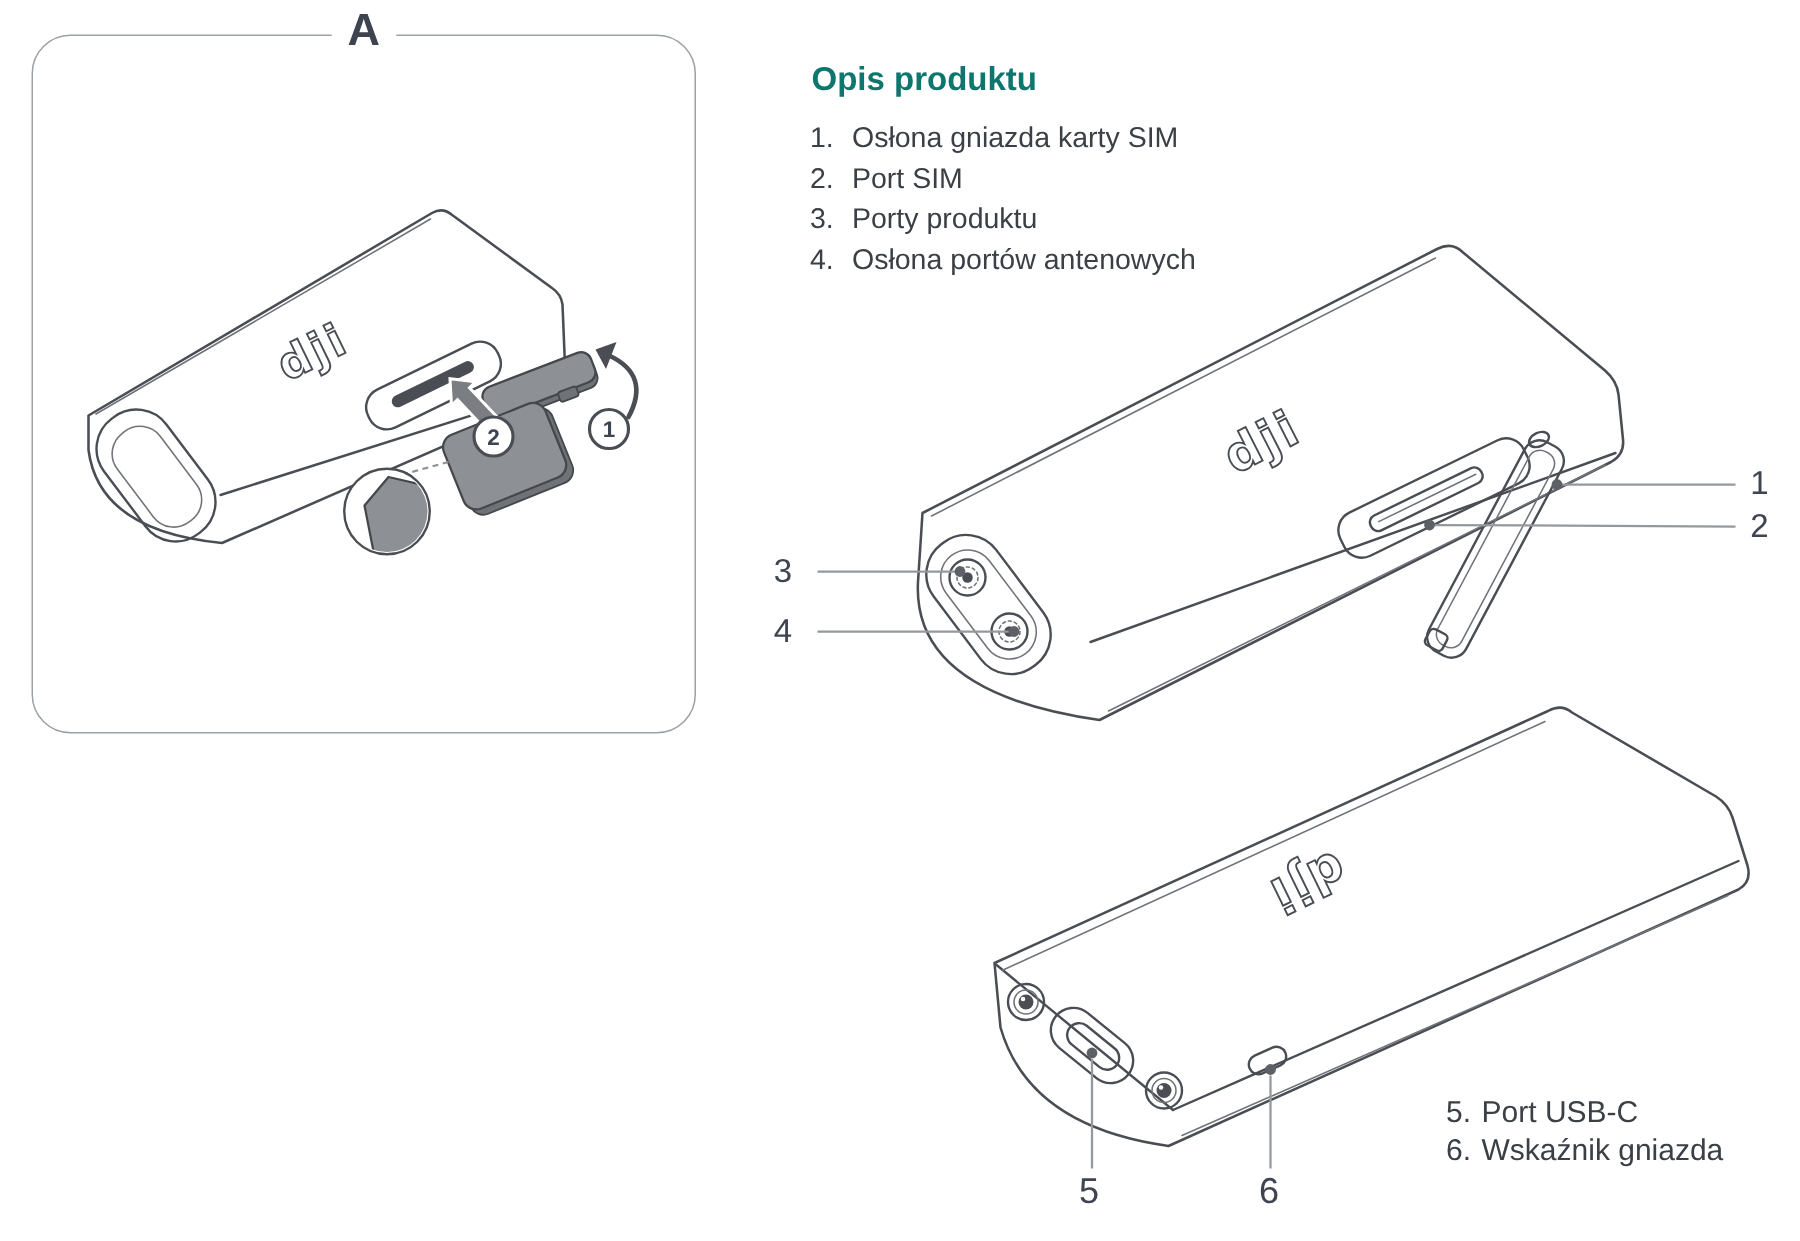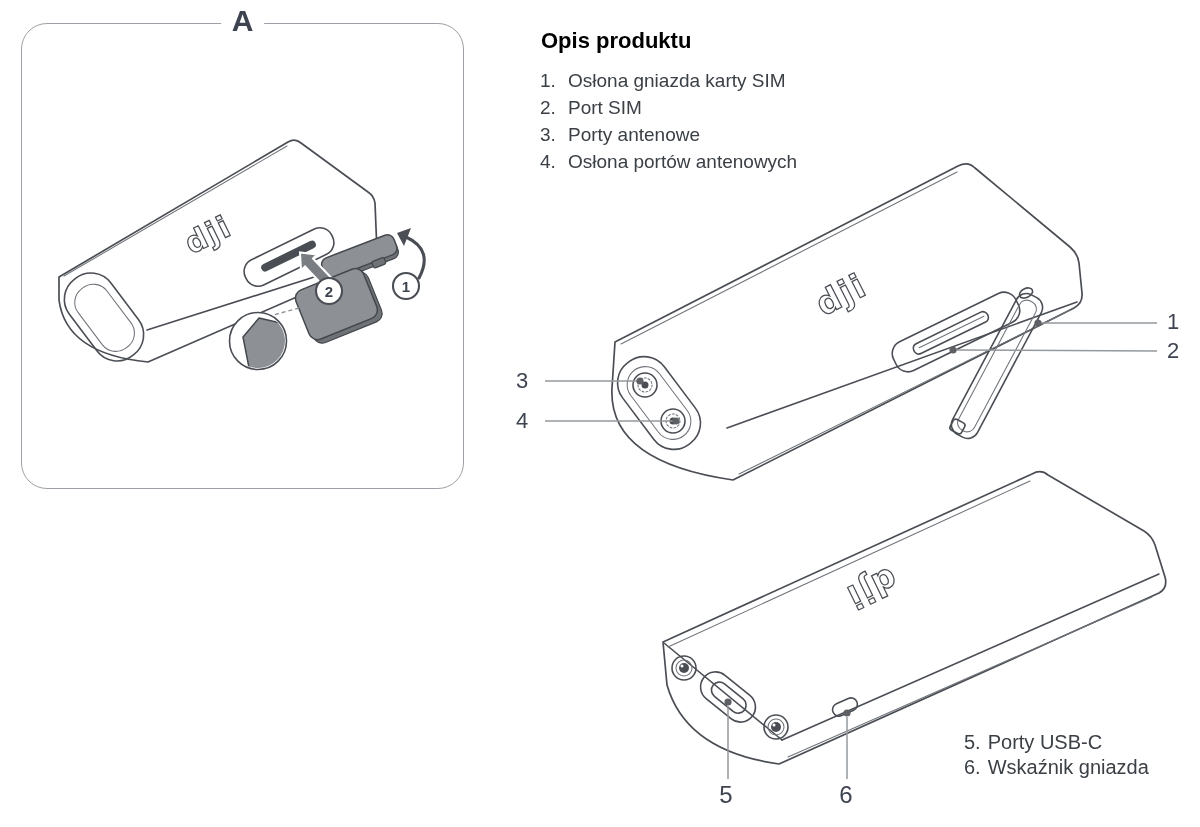--- a/index.html
+++ b/index.html
@@ -5,21 +5,21 @@
   html,body{margin:0;padding:0;background:#ffffff;}
   .page{position:relative;width:1200px;height:827px;background:#fff;overflow:hidden;
         font-family:"Liberation Sans",sans-serif;}
   
   .boxA{position:absolute;left:21px;top:23px;width:441px;height:464px;
         border:1.5px solid #9ba1a6;border-radius:26px;}
   .boxA-label{position:absolute;left:50%;top:0;transform:translate(-50%,-58%);
         background:#fff;padding:0 11px;font-size:30px;font-weight:600;color:#3d4450;}
   
   .desc{position:absolute;left:540px;top:24px;color:#3b4046;}
-  .desc-title{font-size:22px;font-weight:700;color:#000000;margin:4px 0 13px 1px;}
+  .desc-title{font-size:22px;font-weight:700;color:#0f766e;margin:16px 0 13px 1px;}
   .desc-row{display:flex;font-size:19px;line-height:27px;}
   .desc-row .num{width:28px;flex:none;}
   
   .port-labels{position:absolute;left:964px;top:730px;color:#3b4046;}
   .port-row{display:flex;font-size:20px;line-height:25px;}
   .port-row .num{margin-right:7px;}
   
   .co{position:absolute;font-size:22px;color:#3e4450;text-align:center;width:24px;}
   .co.big{font-size:24px;width:30px;}
   #co1{left:1161px;top:309px;} #co2{left:1161px;top:338px;}
@@ -181,39 +181,39 @@
     <div class="desc-row">
       <span class="num">1.</span>
       <span>Osłona gniazda karty SIM</span>
     </div>
     <div class="desc-row">
       <span class="num">2.</span>
       <span>Port SIM</span>
     </div>
     <div class="desc-row">
       <span class="num">3.</span>
-      <span>Porty antenowe</span>
+      <span>Porty produktu</span>
     </div>
     <div class="desc-row">
       <span class="num">4.</span>
       <span>Osłona portów antenowych</span>
     </div>
   </div>
 
   <span class="co" id="co1">1</span>
   <span class="co" id="co2">2</span>
   <span class="co" id="co3">3</span>
   <span class="co" id="co4">4</span>
   <span class="co big" id="co5">5</span>
   <span class="co big" id="co6">6</span>
 
   <div class="port-labels">
     <div class="port-row">
       <span class="num">5.</span>
-      <span>Porty USB-C</span>
+      <span>Port USB-C</span>
     </div>
     <div class="port-row">
       <span class="num">6.</span>
       <span>Wskaźnik gniazda</span>
     </div>
   </div>
 
 </div>
 
 </body></html>

